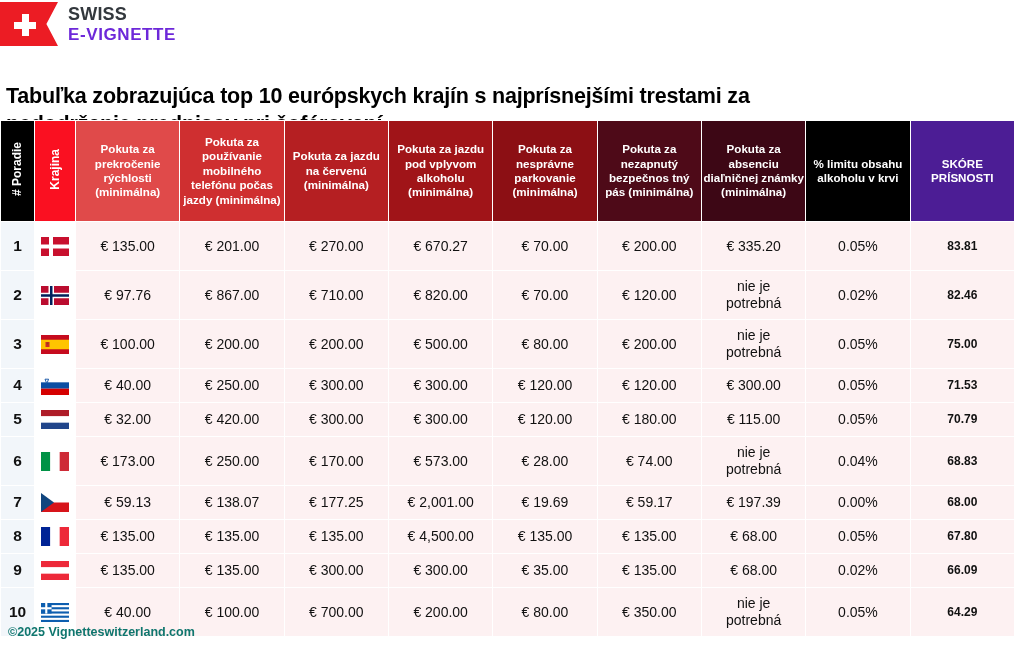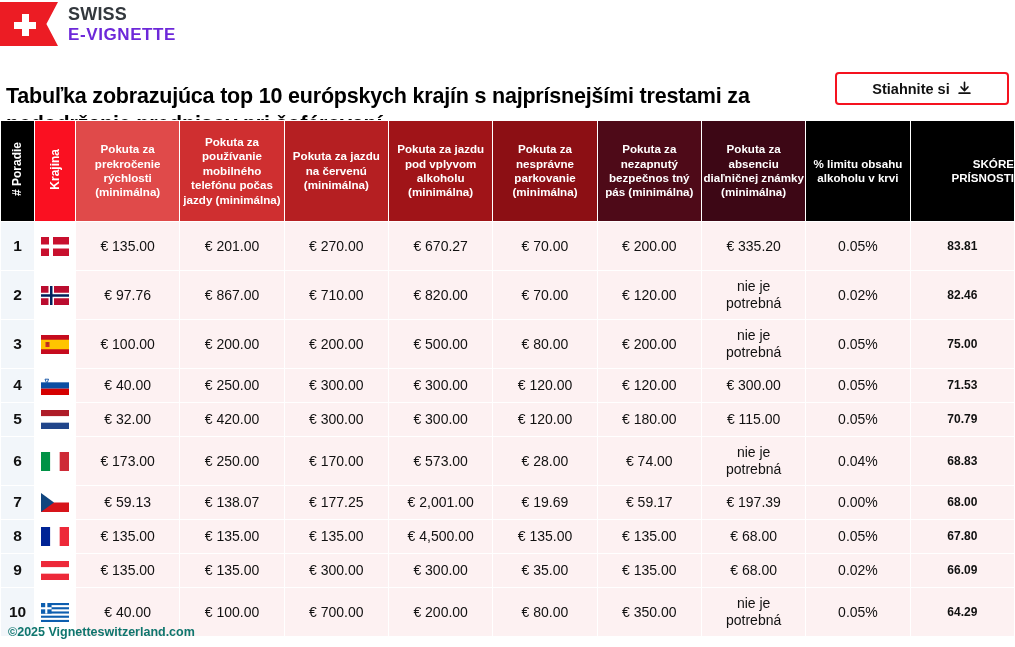--- a/index.html
+++ b/index.html
@@ -61,21 +61,21 @@
   th.h-rank   { background:#000000; width:33px; }
   th.h-flag   { background:#fa1021; width:40px; }
   th.h-c1     { background:#e04a4a; }
   th.h-c2     { background:#cf2f30; }
   th.h-c3     { background:#b51f22; }
   th.h-c4     { background:#a01418; }
   th.h-c5     { background:#8c0f14; }
   th.h-c6     { background:#4e0a18;margin-left:32px; }
   th.h-c7     { background:#3d0715; }
   th.h-c8     { background:#000000; }
-  th.h-c9     { background:#000000;text-align:right; }
+  th.h-c9     { background:#4c1d95; }
 
   
   .vert { writing-mode: vertical-rl; transform: rotate(180deg); white-space:nowrap; font-size:12px; }
 
   tbody td { font-size:14px; color:#111; text-align:center; background:#fdf1f2; line-height:1.2; padding:4px 3px; }
   tbody td.rank { background:#f2f6fa; font-weight:bold; font-size:15.5px; width:33px; }
   tbody td.flagcell { background:#ffffff; width:40px; }
   tbody td.score { font-weight:bold; font-size:12px; }
   tbody tr.tall td { height:48px; }
   tbody tr.short td { height:33px; }
@@ -100,27 +100,20 @@
       <div class="logo-cross"></div>
     </div>
     <div class="logo-text">
       <div class="l1">SWISS</div>
       <div class="l2">E-VIGNETTE</div>
     </div>
   </div>
 
   <div class="title">Tabuľka zobrazujúca top 10 európskych krajín s najprísnejšími trestami za nedodržanie predpisov pri šoférovaní:</div>
 
-  <div class="dl-btn">
-    <span>Stiahnite si</span>
-    <svg class="dl-icon" viewBox="0 0 24 24" aria-hidden="true">
-      <path d="M12 2 L12 14 M12 15.5 L6.5 9.5 M12 15.5 L17.5 9.5" stroke="#111" stroke-width="2.6" fill="none" stroke-linecap="round" stroke-linejoin="round"></path>
-      <path d="M3.5 19.5 L20.5 19.5" stroke="#111" stroke-width="2.8" stroke-linecap="round"></path>
-    </svg>
-  </div>
 
   <table class="grid">
     <thead>
       <tr>
         <th class="h-rank">
           <span class="vert"># Poradie</span>
         </th>
         <th class="h-flag">
           <span class="vert">Krajina</span>
         </th>

